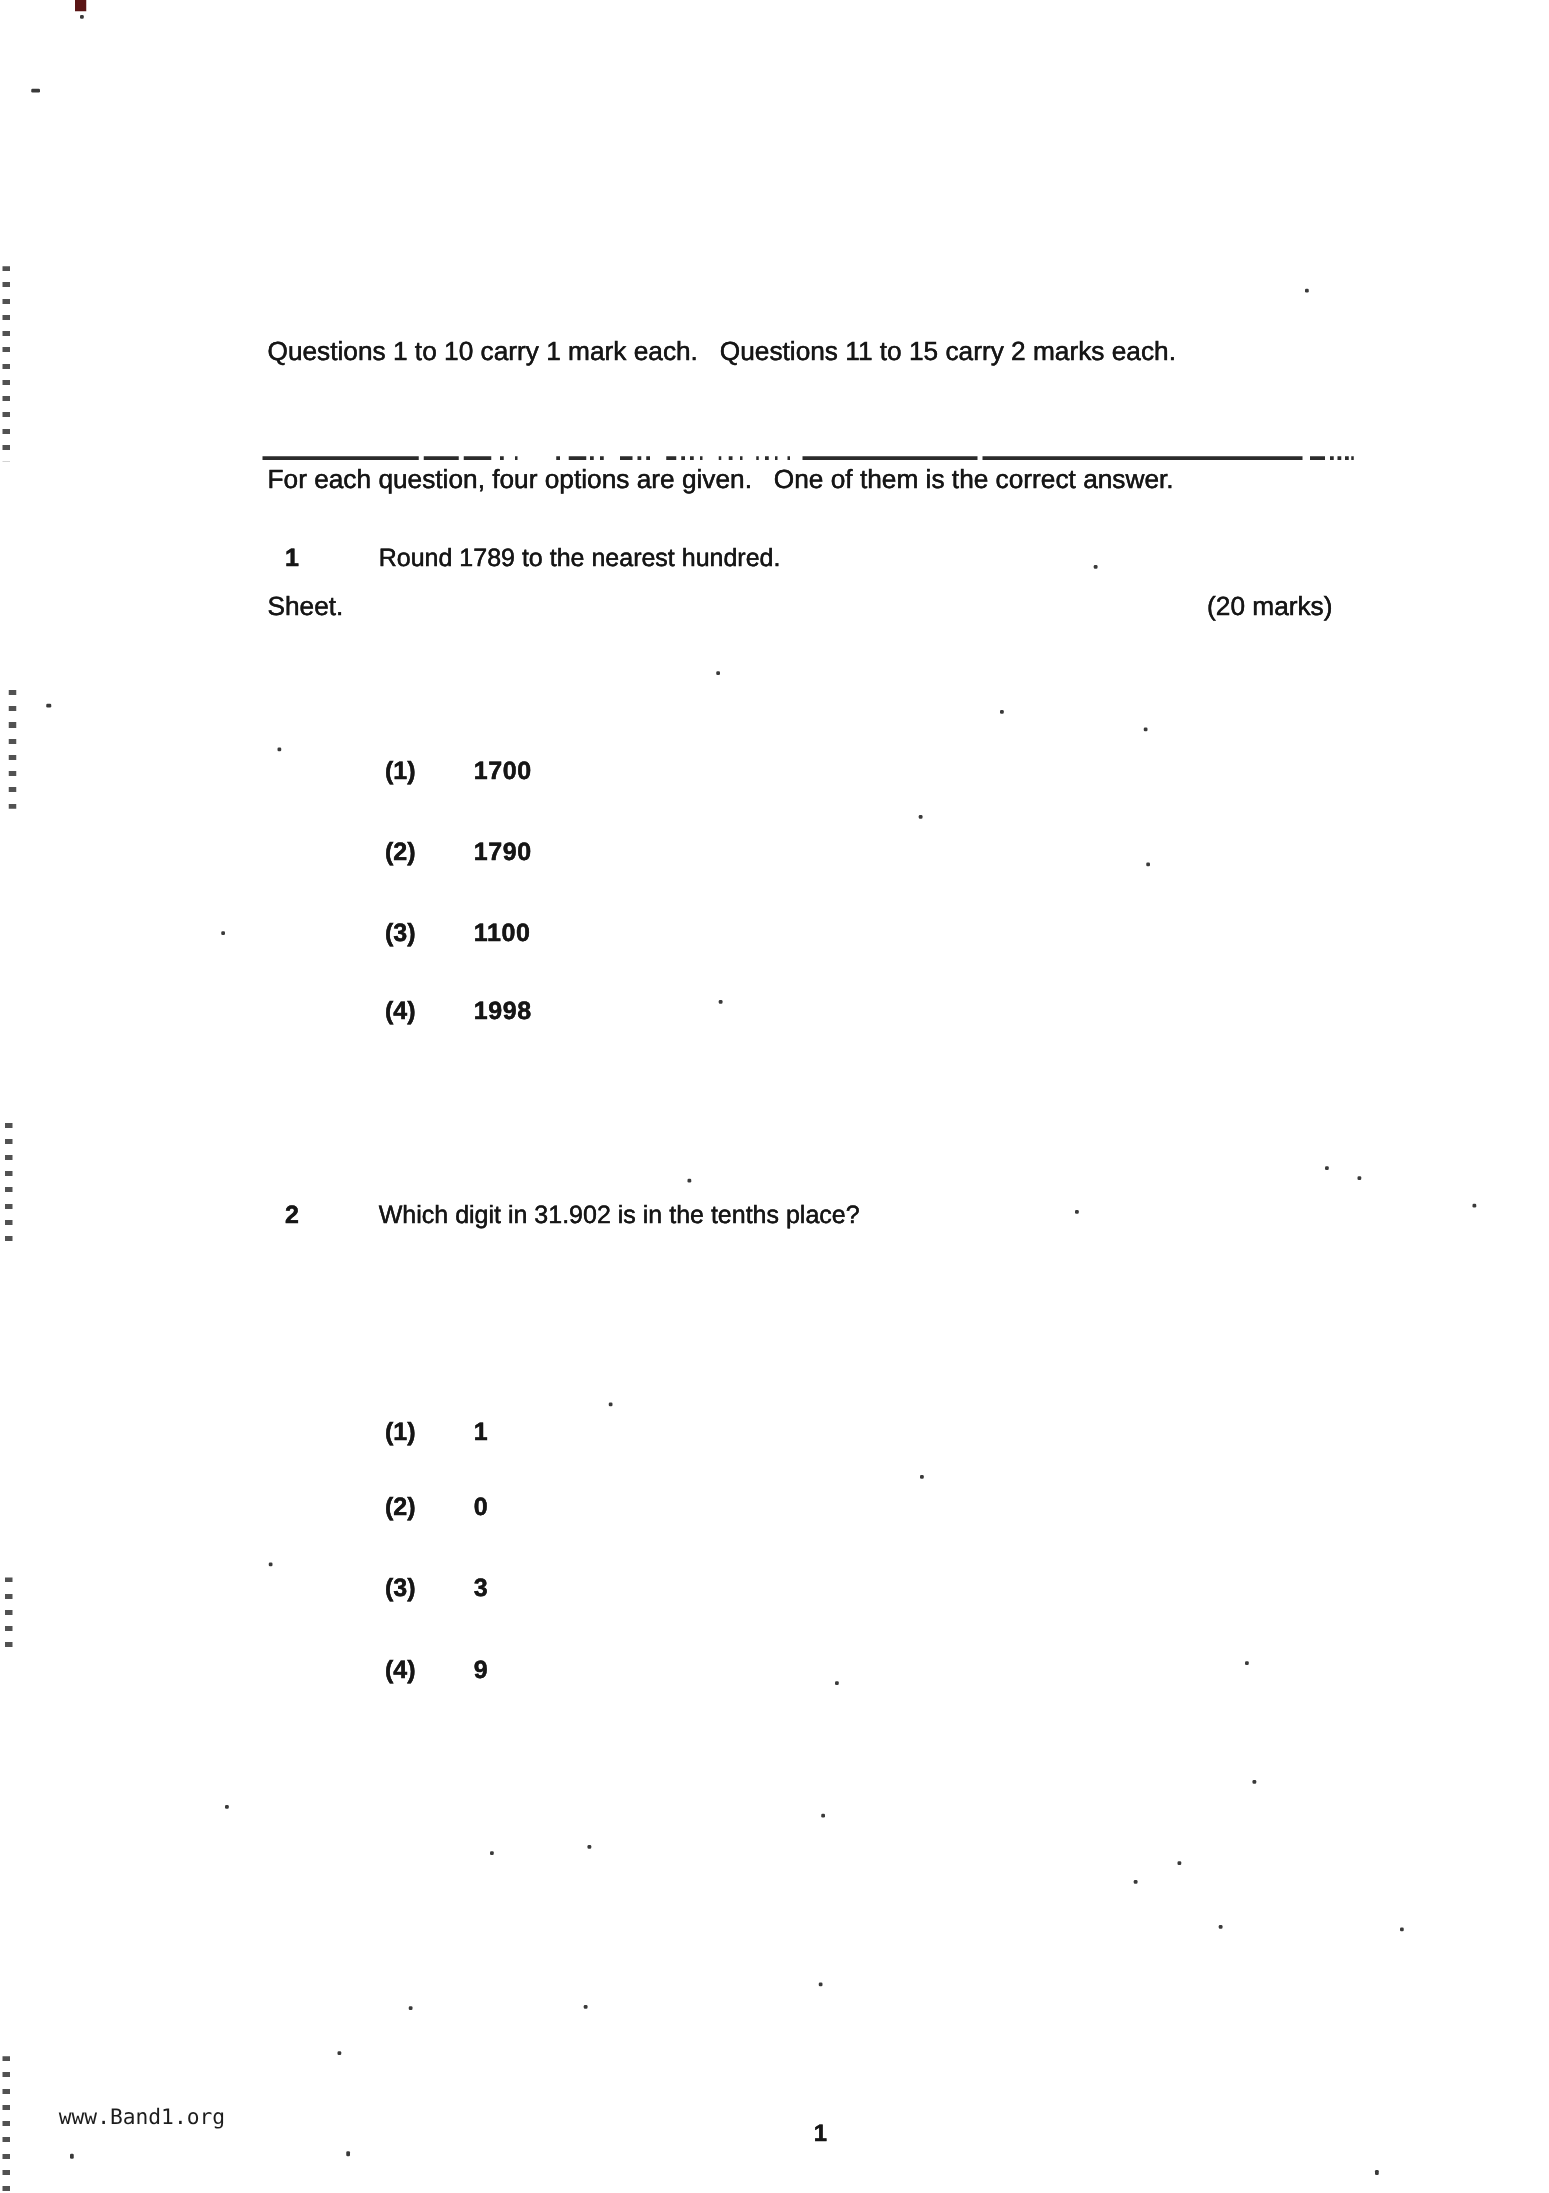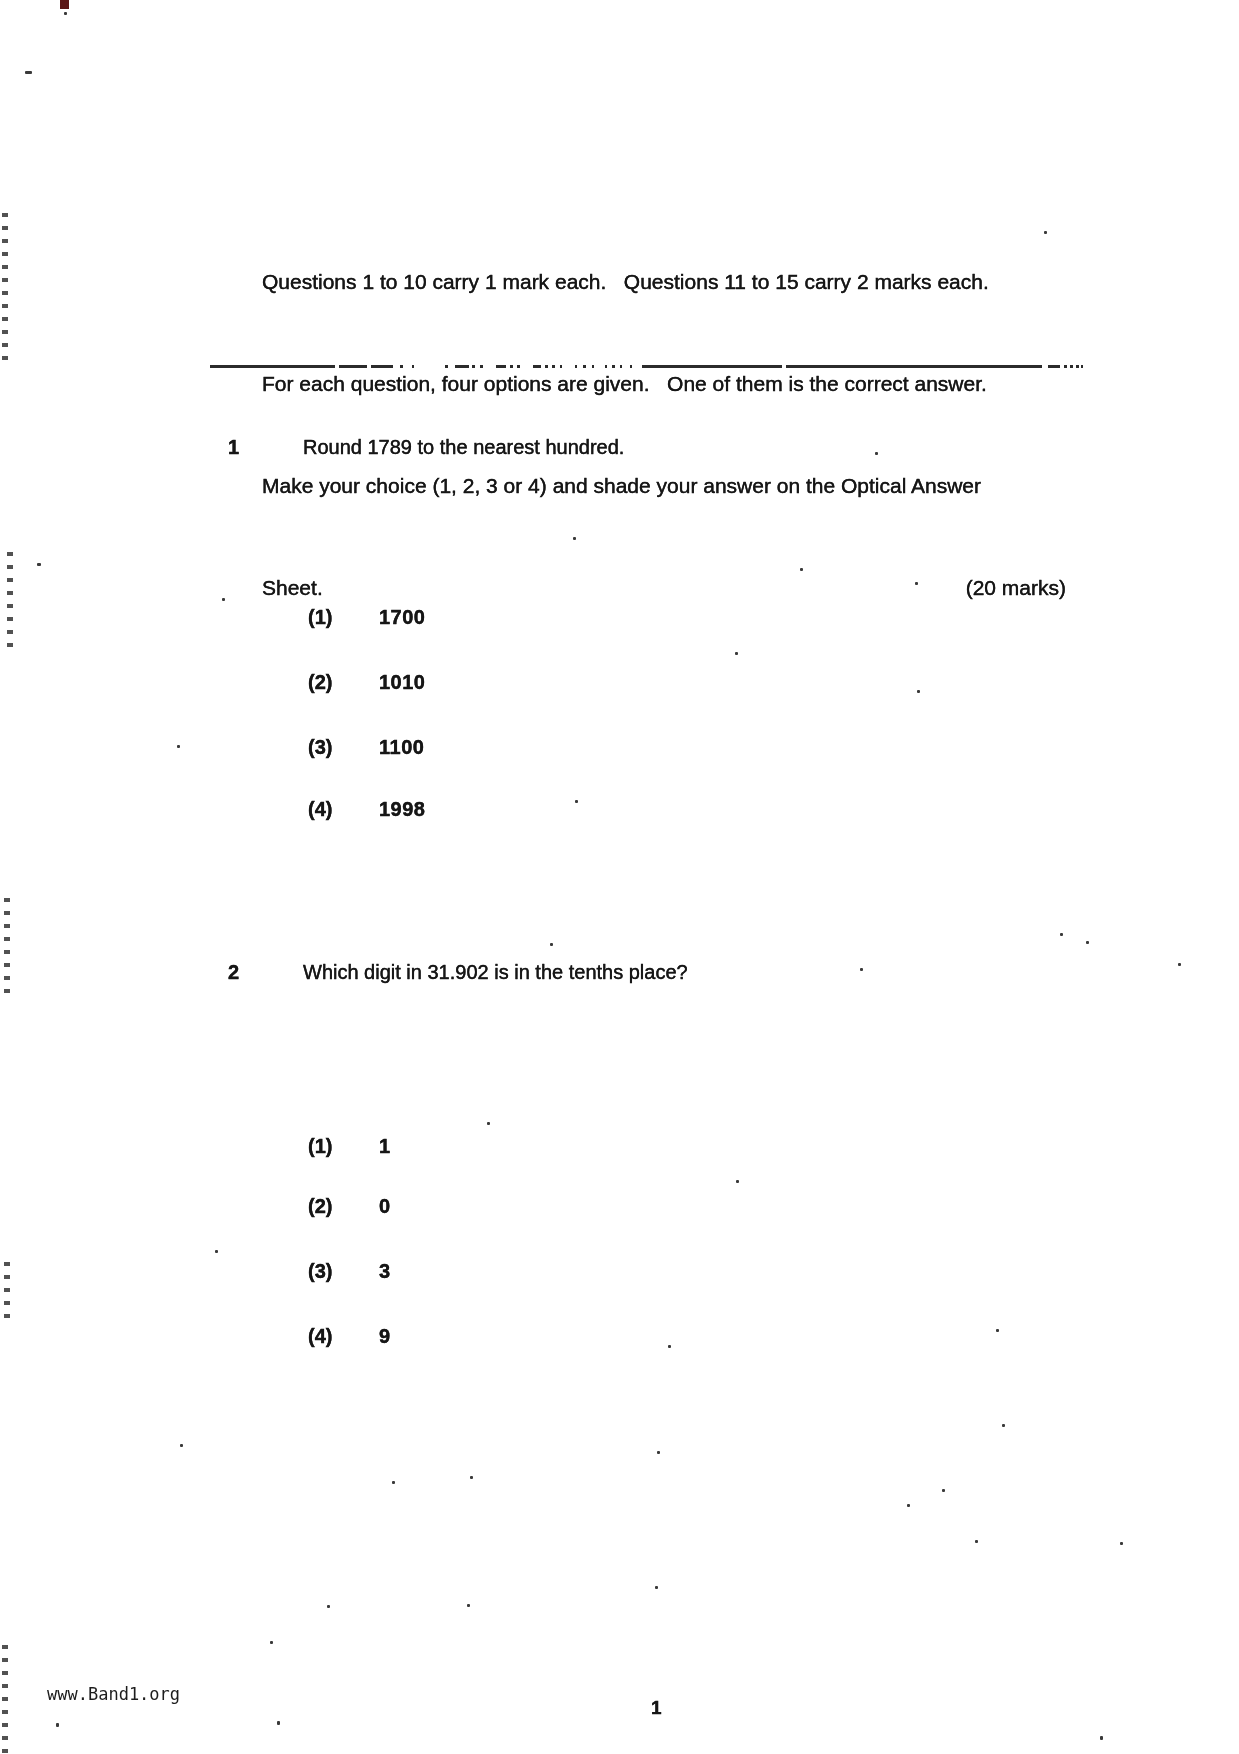--- a/index.html
+++ b/index.html
@@ -24,21 +24,21 @@
 
   .instructions {
     position: absolute;
     left: 214px;
     top: 197px;
     width: 852px;
     font-size: 21px;
     line-height: 34px;
     white-space: pre-wrap;
   }
-  .instructions .line { display: block; margin-left: 48px; }
+  .instructions .line { display: block; }
   .instructions .line-last {
     display: flex;
     justify-content: space-between;
   }
 
   .separator {
     position: absolute;
     left: 0;
     top: 365px;
     width: 1100px;
@@ -116,21 +116,20 @@
 </head>
 <body>
 
 <div class="page">
 
   <div class="topmark"></div>
 
   <div class="instructions ink">
     <span class="line">Questions 1 to 10 carry 1 mark each.   Questions 11 to 15 carry 2 marks each.</span>
     <span class="line">For each question, four options are given.   One of them is the correct answer.</span>
-    <span class="line">Make your choice (1, 2, 3 or 4) and shade your answer on the Optical Answer</span>
     <span class="line line-last">
       <span>Sheet.</span>
       <span>(20 marks)</span>
     </span>
   </div>
 
   <div class="separator" id="separator">
       <div class="seg" style="left: 210px; width: 125px;"></div>
       <div class="seg" style="left: 339px; width: 28px;"></div>
       <div class="seg" style="left: 371px; width: 22px;"></div>
@@ -167,21 +166,21 @@
     <span class="qnum">1</span>
     <span class="qtext">Round 1789 to the nearest hundred.</span>
   </div>
 
   <div class="option ink" style="top:606px;">
     <span class="olabel">(1)</span>
     <span class="ovalue">1700</span>
   </div>
   <div class="option ink" style="top:671px;">
     <span class="olabel">(2)</span>
-    <span class="ovalue">1010</span>
+    <span class="ovalue">1790</span>
   </div>
   <div class="option ink" style="top:736px;">
     <span class="olabel">(3)</span>
     <span class="ovalue">1100</span>
   </div>
   <div class="option ink" style="top:798px;">
     <span class="olabel">(4)</span>
     <span class="ovalue">1998</span>
   </div>
 

